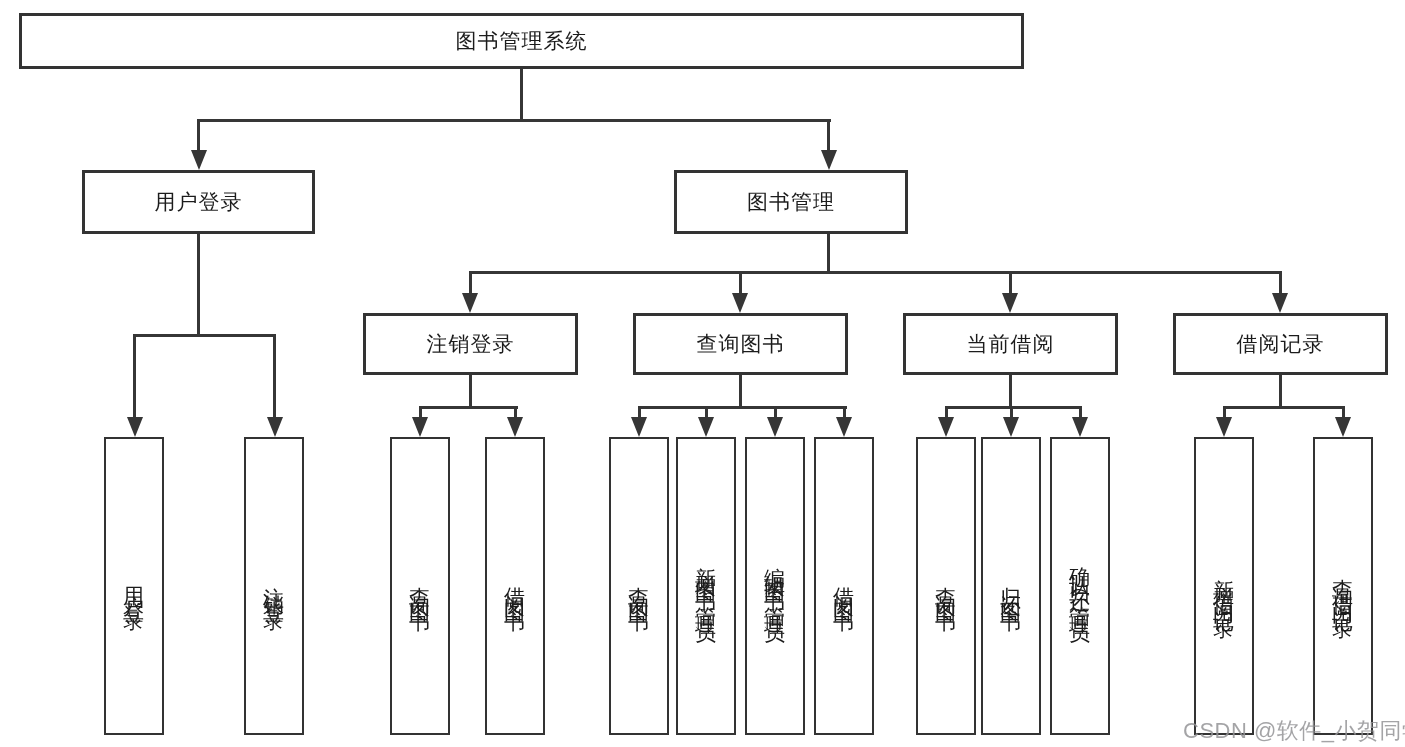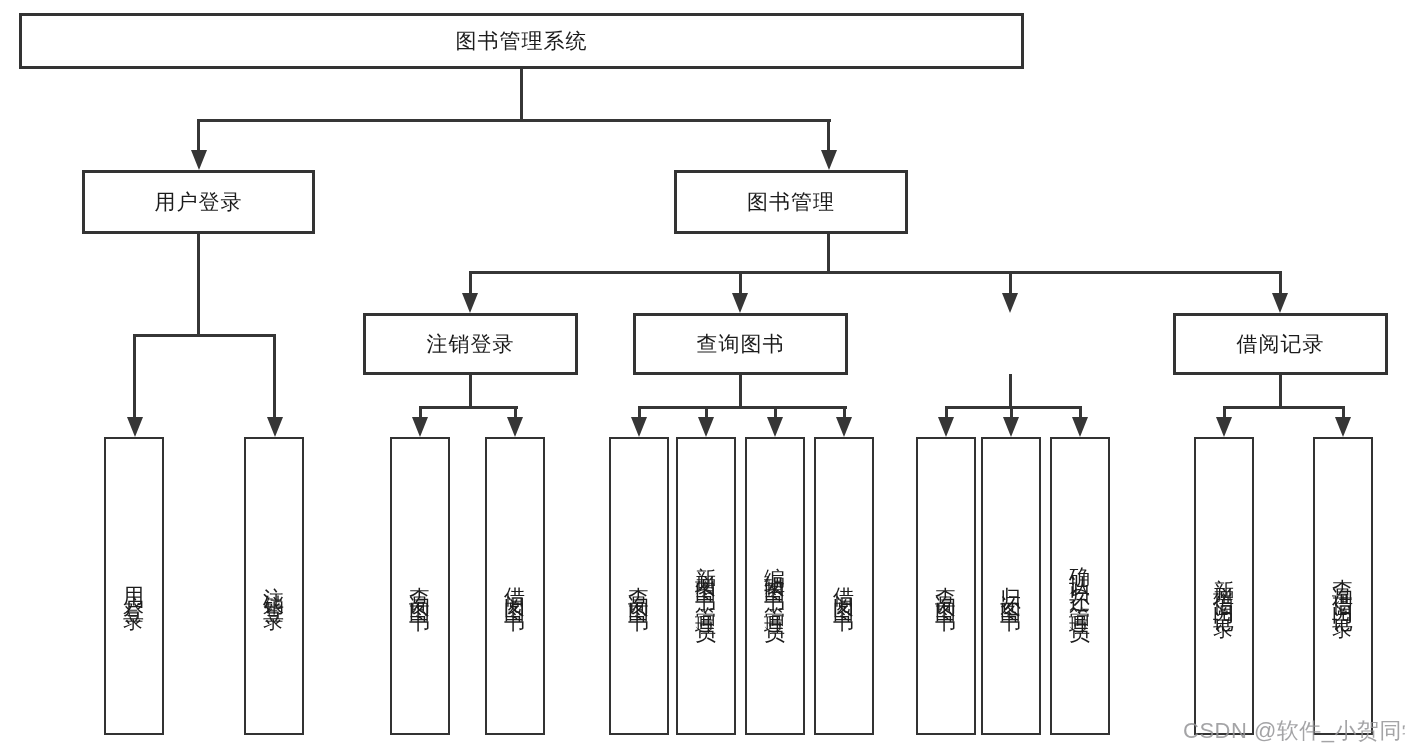--- a/index.html
+++ b/index.html
@@ -149,20 +149,23 @@
   </div>
 
   <div class="hbox" style="left:363px;top:313px;width:215px;height:62px">
     <span>注销登录</span>
   </div>
 
   <div class="hbox" style="left:633px;top:313px;width:215px;height:62px">
     <span>查询图书</span>
   </div>
 
+  <div class="hbox" style="left:903px;top:313px;width:215px;height:62px">
+    <span>当前借阅</span>
+  </div>
 
   <div class="hbox" style="left:1173px;top:313px;width:215px;height:62px">
     <span>借阅记录</span>
   </div>
 
   <div class="vbox" style="left:104px">
     <span class="vtext">用户登录</span>
   </div>
   <div class="vbox" style="left:244px">
     <span class="vtext">注销登录</span>

